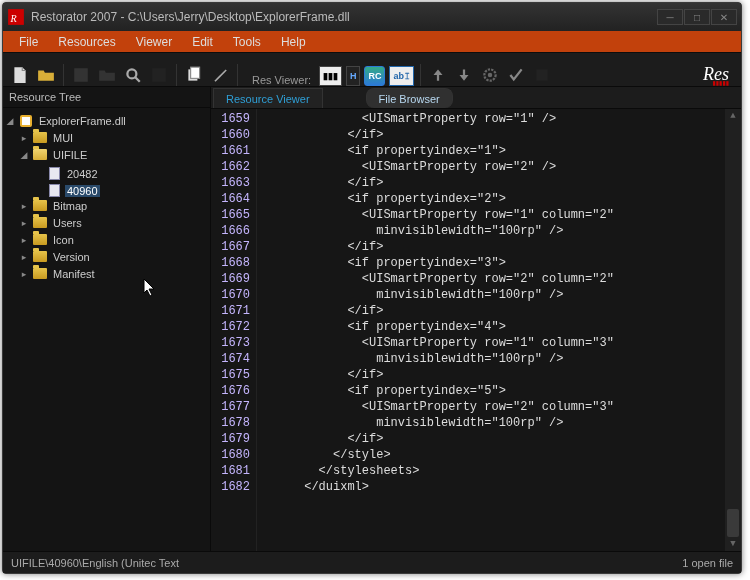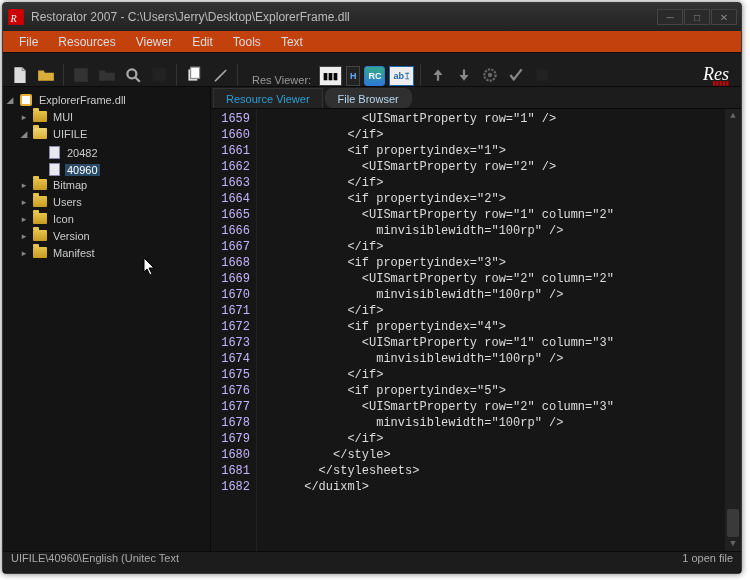--- a/index.html
+++ b/index.html
@@ -31,33 +31,33 @@
   .folder { width: 14px; height: 11px; background: linear-gradient(#e6c34a,#c89a20); border-radius: 1px; position: relative; }
   .folder::before { content:''; position:absolute; top:-3px; left:0; width:6px; height:3px; background:#e6c34a; border-radius:1px 1px 0 0; }
   .folder.open { background: linear-gradient(#f0d470,#d8ae38); }
   .fileico { width: 11px; height: 13px; background: #e8e8f0; border: 1px solid #88a; }
   .node .lbl { padding: 0 2px; }
   .node.sel .lbl { background: #2a4a6a; color: #fff; }
   .ind1 { padding-left: 14px; }
   .ind2 { padding-left: 28px; align-items: flex-end; }
   .cursor-arrow { position: absolute; left: 140px; top: 170px; pointer-events:none; }
   .rightpane { flex: 1; display: flex; flex-direction: column; }
-  .tabs { height: 22px; display: flex; align-items: flex-end; background: #1c1c1c; border-bottom: 1px solid #0a0a0a; padding-left: 2px; }
+  .tabs { height: 22px; display: flex; align-items: flex-end; background: #1c1c1c; border-bottom: 1px solid #0a0a0a; padding-left: 2px; gap: 41px; }
   .tab { height: 20px; padding: 0 12px; font-size: 11px; color: #2f9fd6; background: #222; border: 1px solid #333; border-bottom: none; margin-right: 2px; display: flex; align-items: center; }
   .tab.active { background: #303030; color: #b8d8f0; border-radius: 8px; }
   .code { flex: 1; display: flex; background: #161616; font-family: "Consolas","Courier New",monospace; font-size: 12px; overflow: hidden; }
   .gutter { width: 46px; background: #161616; color: #c4b5fd; text-align: right; padding: 2px 6px 2px 2px; border-right: 1px solid #222; }
   .gutter div { height: 16px; line-height: 16px; }
   .src { flex: 1; color: #ddd; padding: 2px 4px; white-space: pre; overflow: hidden; }
   .src div { height: 16px; line-height: 16px; }
   .vscroll { width: 16px; background: #202020; position: relative; }
   .vscroll .thumb { position: absolute; left: 2px; right: 2px; bottom: 14px; height: 28px; background: #3a3a3a; border-radius: 2px; }
   .vscroll .arr { position: absolute; left: 0; right: 0; height: 14px; display:flex; align-items:center; justify-content:center; color:#666; font-size:9px;}
   .vscroll .arr.top { top:0; } .vscroll .arr.bot { bottom:0; }
-  .statusbar { height: 22px; background: #1c1c1c; border-top: 1px solid #0a0a0a; display: flex; color: #aaa; font-size: 11px; padding: 0 8px; }
+  .statusbar { height: 22px; background: #1c1c1c; border-top: 1px solid #0a0a0a; display: flex; align-items: center; color: #aaa; font-size: 11px; padding: 0 8px; }
   .statusbar .right { margin-left: auto; }
 </style>
 </head>
 <body>
 
 <div class="window">
   <div class="titlebar">
     <span class="appicon">
       <svg viewBox="0 0 16 16">
           <rect x="1" y="1" width="14" height="14" fill="#c00"></rect>
@@ -71,21 +71,21 @@
       <div class="winbtn">✕</div>
     </div>
   </div>
 
   <div class="menubar">
     <span>File</span>
     <span>Resources</span>
     <span>Viewer</span>
     <span>Edit</span>
     <span>Tools</span>
-    <span>Text</span>
+    <span>Help</span>
   </div>
 
   <div class="toolbar">
     <div class="tbtn">
         <svg viewBox="0 0 16 16">
           <path d="M3 1h7l3 3v11H3z" fill="#ddd"></path>
           <path d="M10 1v3h3" fill="none" stroke="#888"></path>
         </svg>
       </div>
     <div class="tbtn">
@@ -161,20 +161,21 @@
         </svg>
       </div>
     <div class="logo-res">
         <span>Res</span>
         <span class="sub">▮▮▮▮▮</span>
       </div>
   </div>
 
   <div class="content">
     <div class="treepane">
+      <div class="treetitle">Resource Tree</div>
       <div class="tree">
         <div class="node">
           <span class="arrow">◢</span>
           <span class="ficon">
               <svg width="14" height="14">
                 <rect x="1" y="1" width="12" height="12" fill="#e8b030" rx="2"></rect>
                 <rect x="3" y="3" width="8" height="8" fill="#fff"></rect>
               </svg>
             </span>
           <span class="lbl">ExplorerFrame.dll</span>

